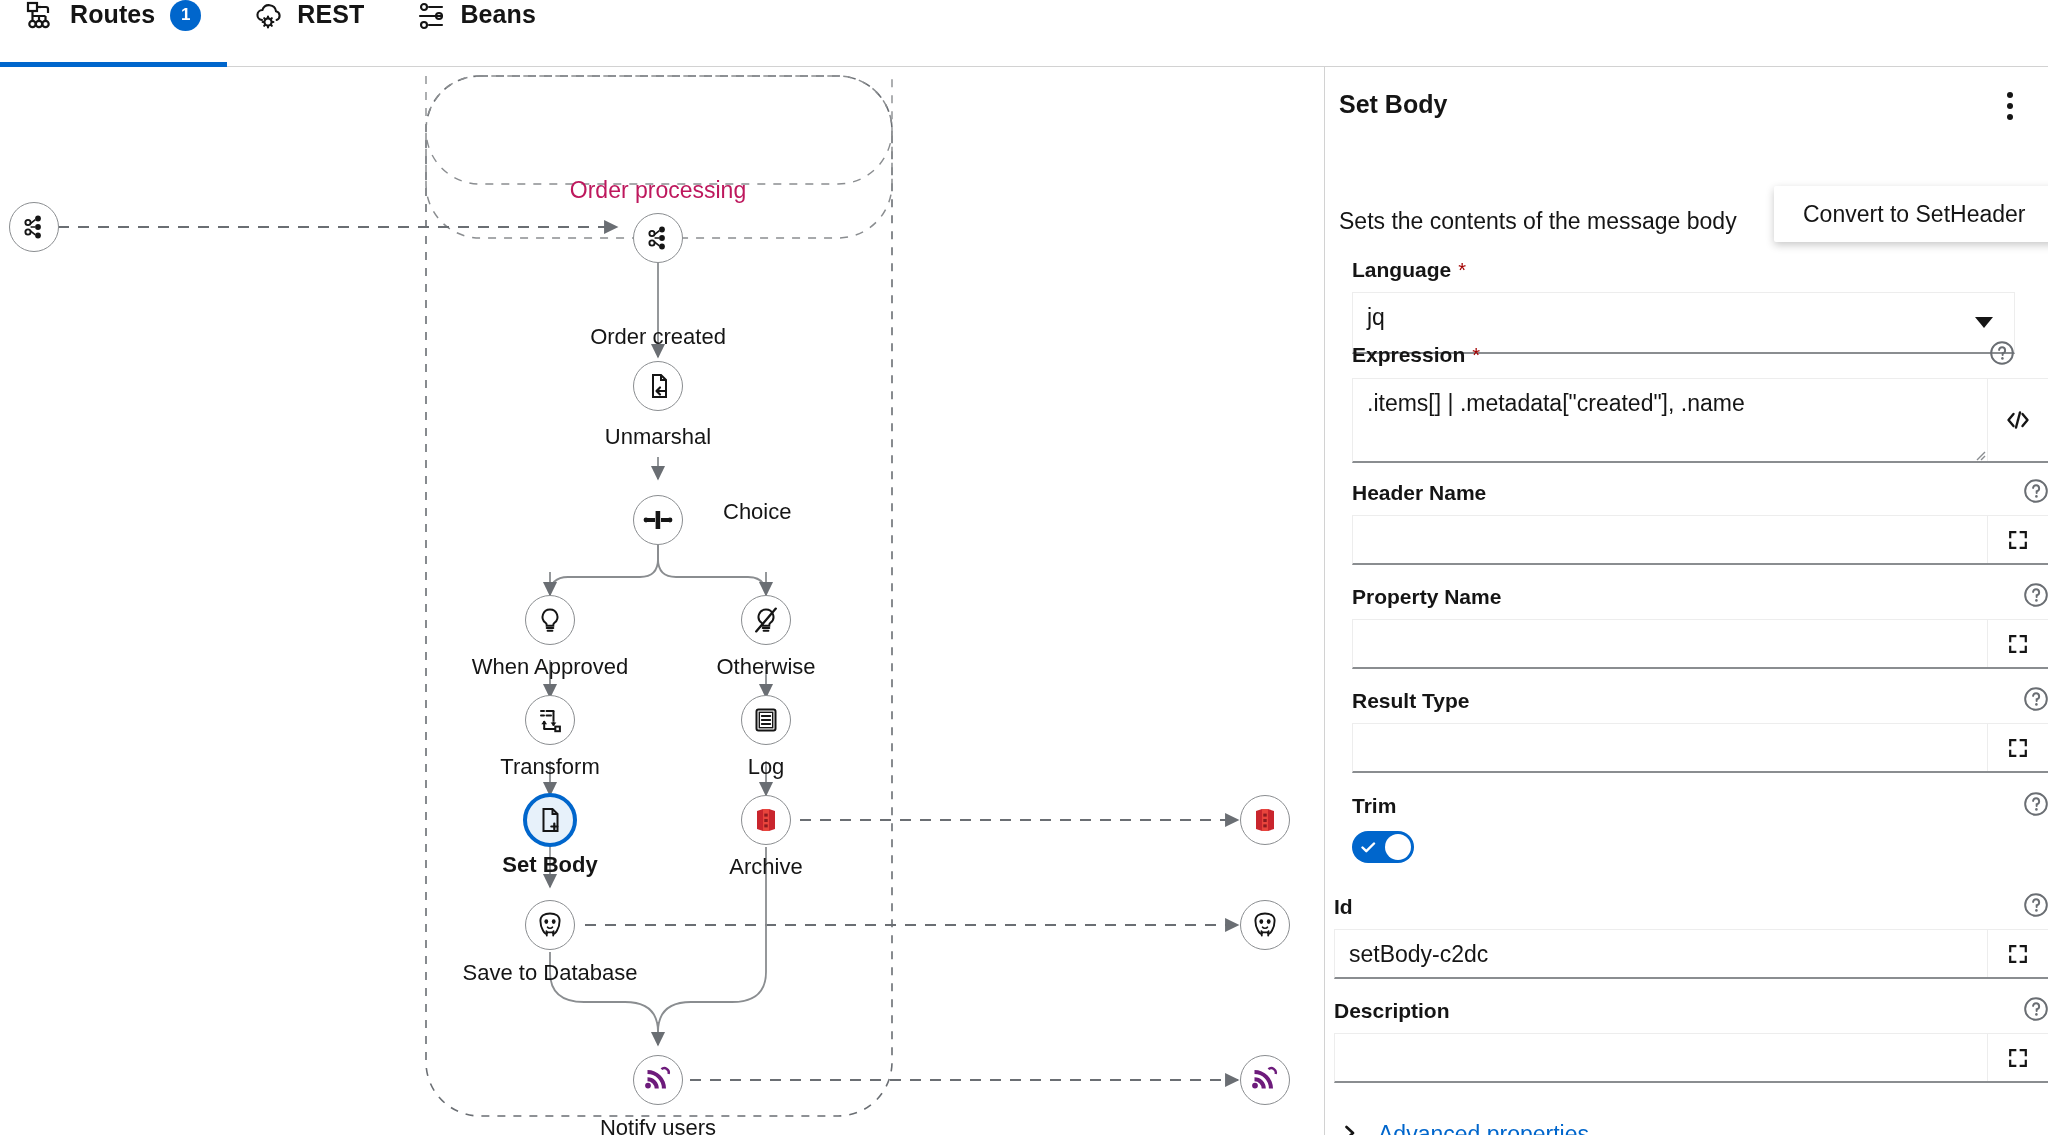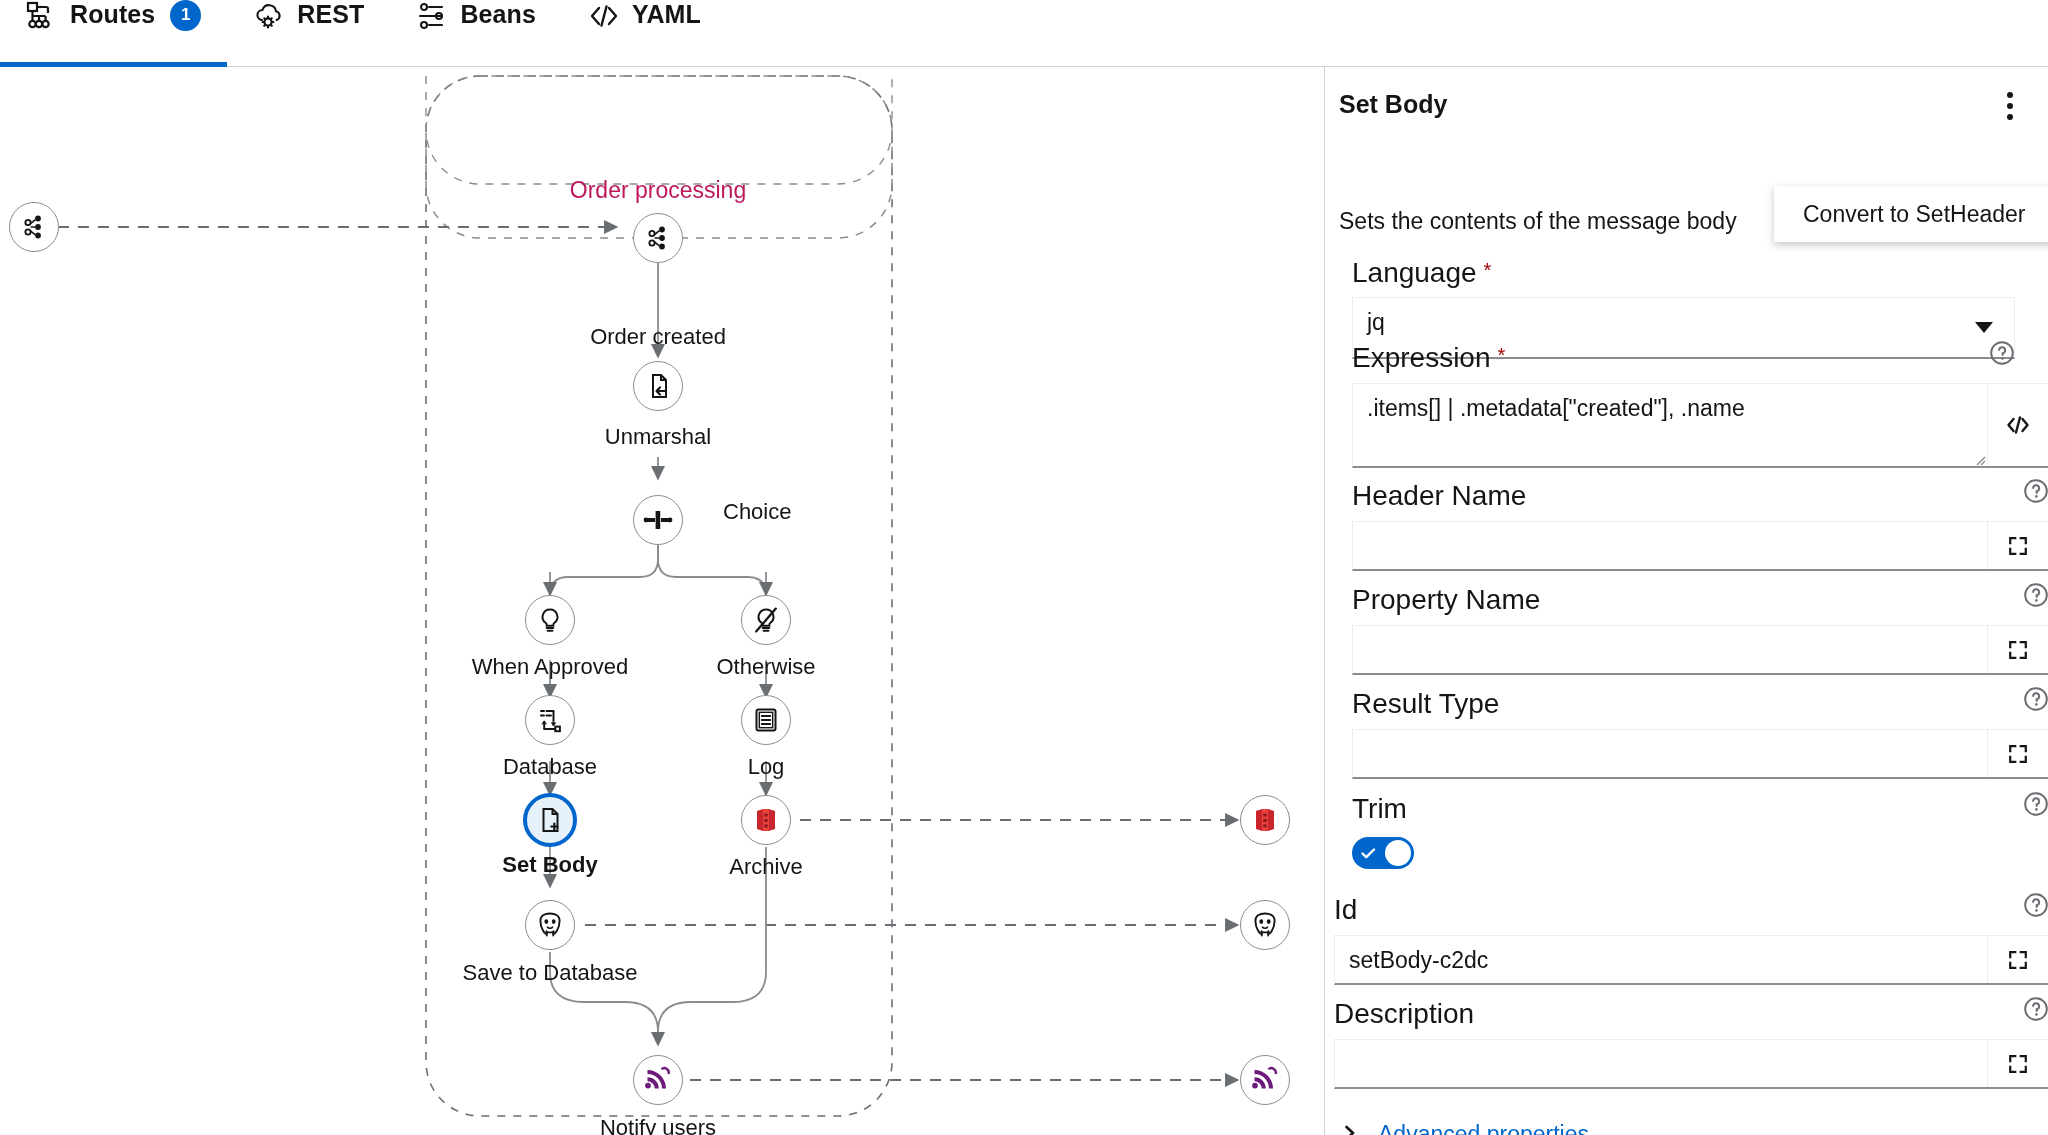--- a/index.html
+++ b/index.html
@@ -82,21 +82,21 @@
     background:#fff;box-shadow:0 3px 9px rgba(3,3,3,.22);border-radius:2px;
     display:flex;align-items:center;z-index:40;
   }
   #kebab-menu .mi{
     font-size:23px;color:#151515;padding-left:29px;width:100%;box-sizing:border-box;
     line-height:56px;cursor:pointer;white-space:nowrap;
   }
   .form{position:absolute;left:0;top:192px;width:724px;}
   .field{position:relative;margin:0 0 0 0;}
   .flabel{
-    font-size:28px;font-weight:400;color:#151515;line-height:1;
+    font-size:21px;font-weight:700;color:#151515;line-height:1;
     display:inline-block;
   }
   .req{color:#a30000;font-size:20px;margin-left:7px;vertical-align:top;}
   .helpicon{
     position:absolute;right:0;top:-4px;width:26px;height:26px;cursor:pointer;
   }
   .ctl{
     position:relative;border:1px solid #ededed;border-bottom:2px solid #8a8d90;
     background:#fff;box-sizing:border-box;display:flex;align-items:stretch;
   }
@@ -171,30 +171,20 @@
         <path d="M13 7h13" stroke="#151515" stroke-width="2.1" stroke-linecap="round"></path>
         <path d="M4 16h22" stroke="#151515" stroke-width="2.1" stroke-linecap="round"></path>
         <circle cx="23" cy="16" r="3" fill="none" stroke="#151515" stroke-width="2.1"></circle>
         <circle cx="8" cy="25" r="3" fill="none" stroke="#151515" stroke-width="2.1"></circle>
         <path d="M13 25h13" stroke="#151515" stroke-width="2.1" stroke-linecap="round"></path>
       </svg>
     </span>
     <span class="tlabel">Beans</span>
   </div>
 
-  <div class="tab">
-    <span class="tabicon">
-      <svg viewBox="0 0 32 32" width="32" height="32">
-        <path d="M11 8 4 16l7 8" fill="none" stroke="#151515" stroke-width="2.4" stroke-linecap="round" stroke-linejoin="round"></path>
-        <path d="M21 8l7 8-7 8" fill="none" stroke="#151515" stroke-width="2.4" stroke-linecap="round" stroke-linejoin="round"></path>
-        <path d="M18.5 6.5 13.5 25.5" stroke="#151515" stroke-width="2.4" stroke-linecap="round"></path>
-      </svg>
-    </span>
-    <span class="tlabel">YAML</span>
-  </div>
 </div>
 
 <div id="canvas">
 
   <svg id="canvas-svg" width="1323" height="1068" viewBox="0 0 1323 1068">
     <defs>
       <marker id="arw" markerWidth="9" markerHeight="9" refX="7.2" refY="4.5" orient="auto">
         <path d="M0,0.6 L8,4.5 L0,8.4 z" fill="#6a6e73"></path>
       </marker>
     </defs>
@@ -324,21 +314,21 @@
         <path d="M17.5 5 v10.5" stroke="#151515" stroke-width="2"></path>
         <path d="M17.5 19.5 l0 -1 M17.5 15.5 v4.3" stroke="#151515" stroke-width="2"></path>
         <path d="M14.6 16.6 L17.5 20 L20.4 16.6" fill="#151515"></path>
         <path d="M8.2 23 h11" stroke="#151515" stroke-width="2" stroke-linecap="round"></path>
         <path d="M8.2 23 v-8" stroke="#151515" stroke-width="2"></path>
         <path d="M5.3 18.2 L8.2 14.5 L11.1 18.2" fill="#151515"></path>
         <rect x="19.3" y="20.6" width="4.6" height="4.6" fill="none" stroke="#151515" stroke-width="2"></rect>
       </svg>
     </span>
   </div>
-  <div class="nodelabel" style="left:550px;top:687px;">Database</div>
+  <div class="nodelabel" style="left:550px;top:687px;">Transform</div>
 
   <div class="node" style="left:741px;top:628px;width:50px;height:50px;">
     <span>
       <svg width="28" height="28" viewBox="0 0 28 28">
         <rect x="4.5" y="3.5" width="19" height="21" rx="2" fill="none" stroke="#151515" stroke-width="2"></rect>
         <rect x="7.3" y="6.3" width="13.4" height="15.4" fill="none" stroke="#151515" stroke-width="1.4"></rect>
         <path d="M9.8 10h8.4M9.8 14h8.4M9.8 18h8.4" stroke="#151515" stroke-width="2" stroke-linecap="round"></path>
       </svg>
     </span>
   </div>

